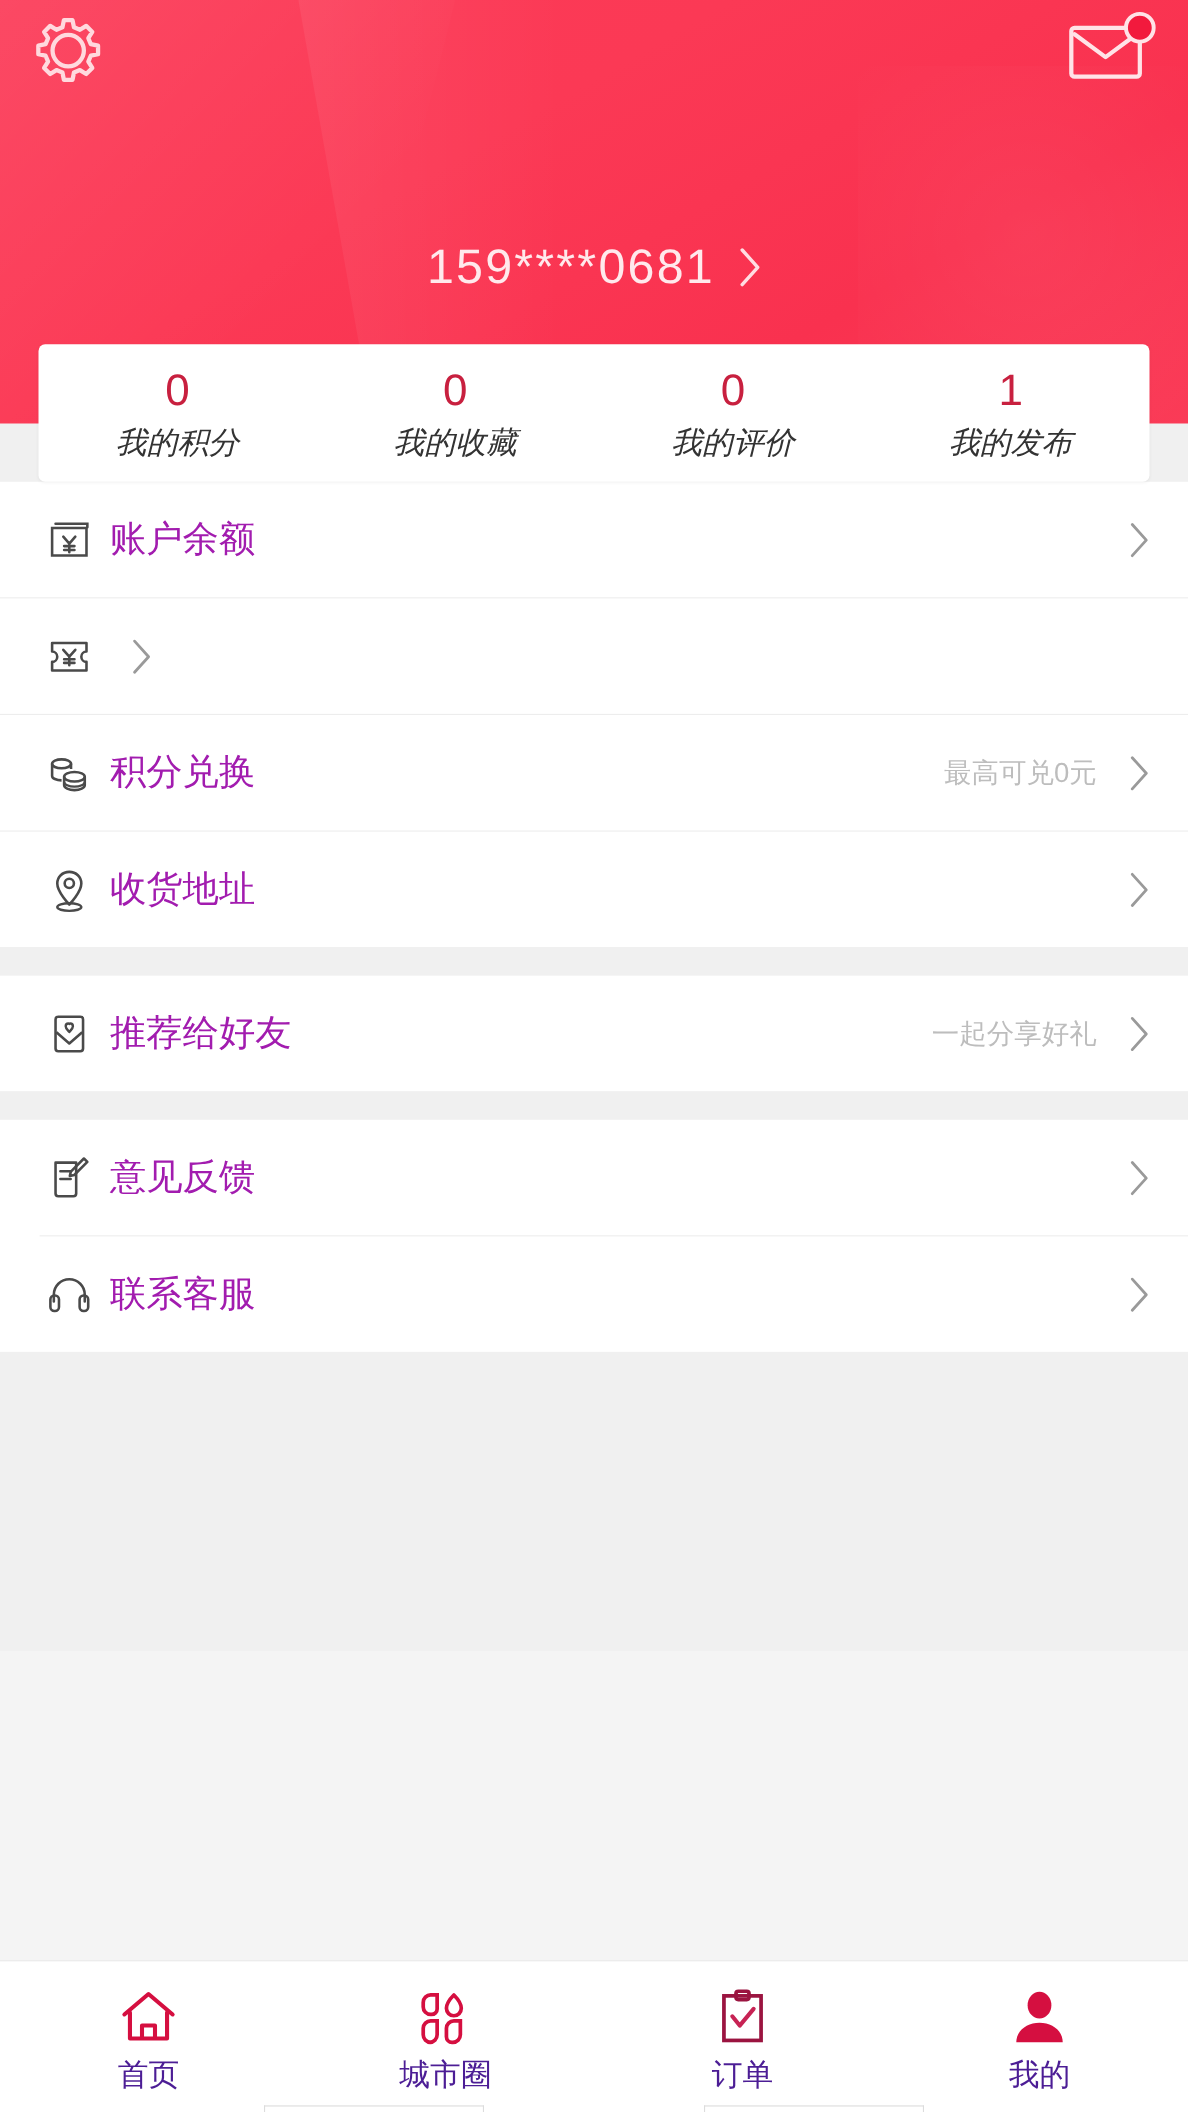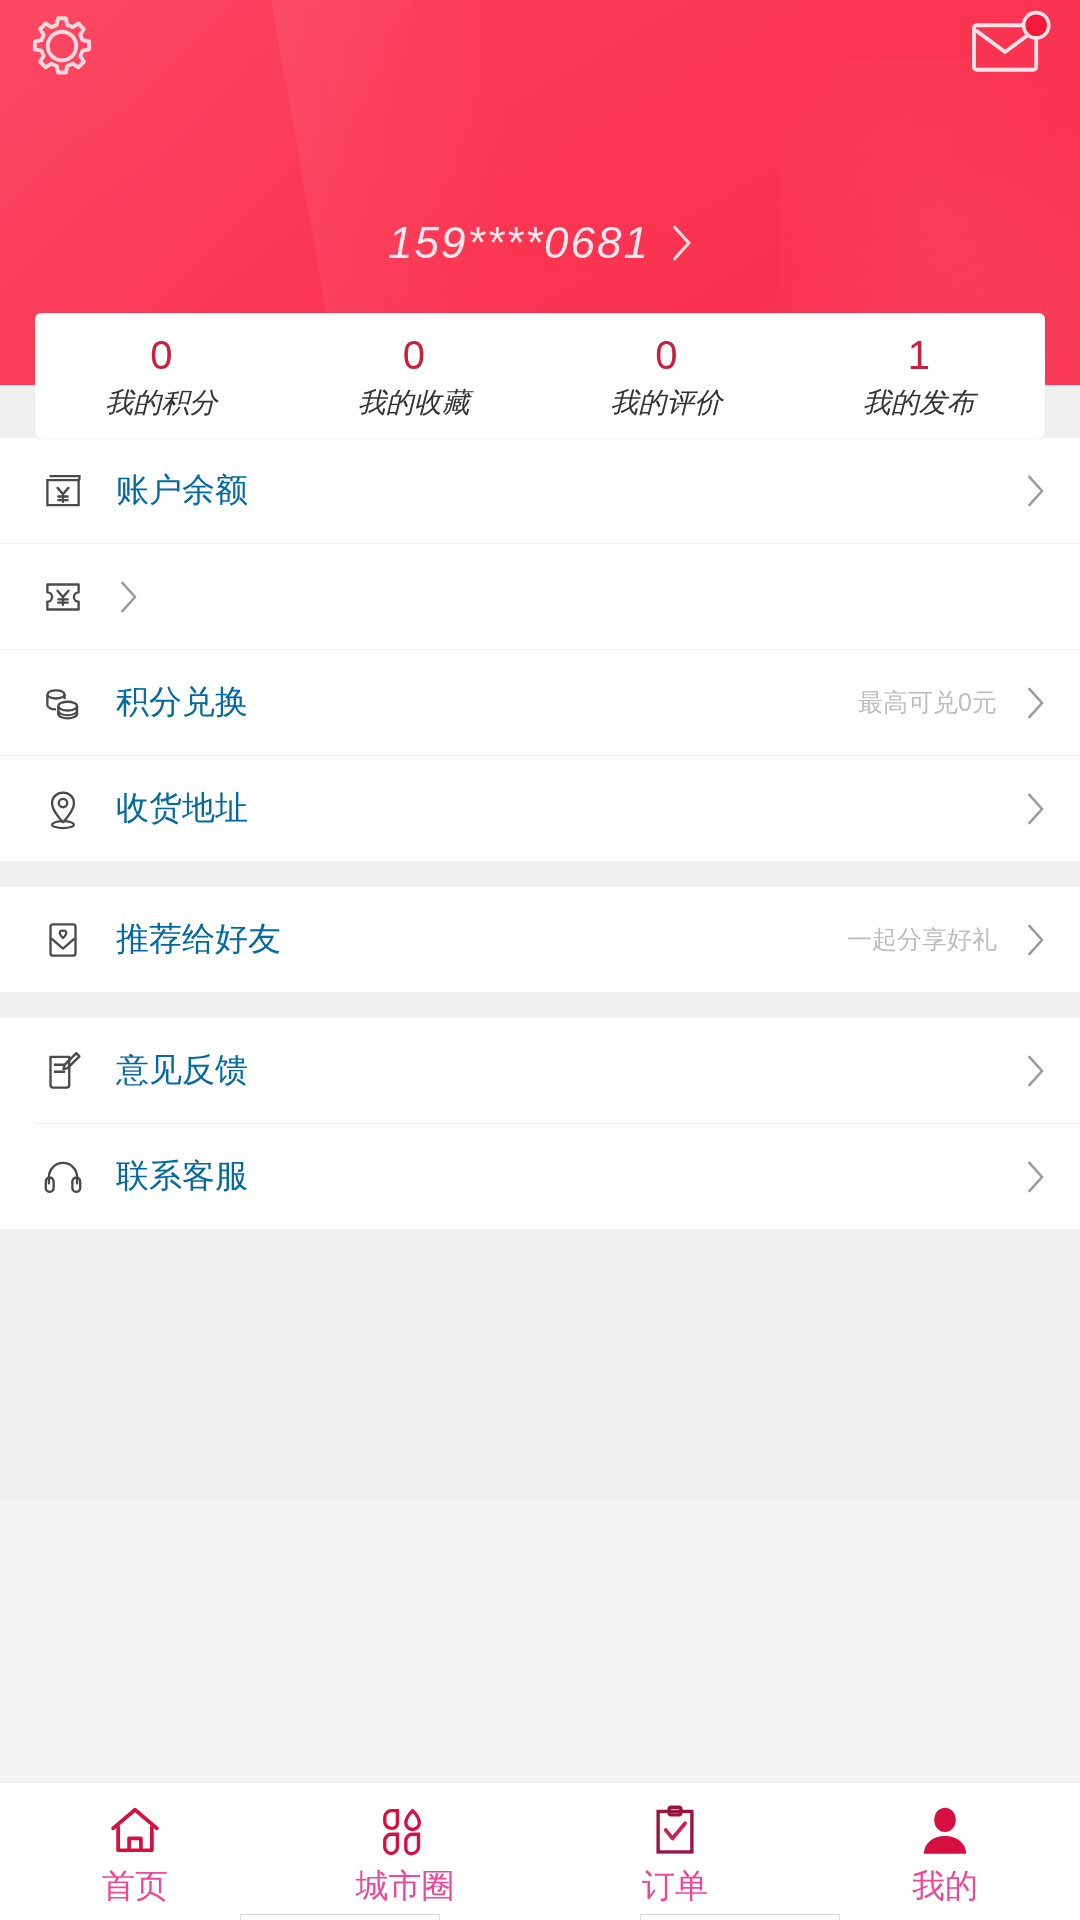--- a/index.html
+++ b/index.html
@@ -64,58 +64,57 @@
   .av-sub-r { position:absolute; right:10px; top:66%; font-size:11px; color:#4a3a2c;
     letter-spacing:1px; font-family:"DejaVu Serif","Liberation Serif",serif; }
 
   .phone-row {
     position:absolute; left:0; right:0; top:218px;
     display:flex; align-items:center; justify-content:center; gap:20px;
   }
   .phone-num {
     color:#ffe9ec; font-size:44px; letter-spacing:2px; font-weight:300;
     font-family:"Liberation Sans","DejaVu Sans",sans-serif;
-    font-style:italic;
   }
 
   
   .stats-card {
     position:absolute; left:35px; top:313px; width:1010px; height:125px;
     background:#fff; border-radius:6px; display:flex;
     box-shadow:0 1px 3px rgba(0,0,0,.05);
   }
   .stat { flex:1; display:flex; flex-direction:column; align-items:center; justify-content:center; gap:14px; }
   .stat-num { font-size:40px; color:#c8203f; font-weight:400; line-height:1; }
   .stat-label { font-size:28px; color:#333; line-height:1;font-style:italic; }
 
   
   .group { background:#fff; width:1080px; }
   .gap { height:26px; background:#f0f0f0; width:1080px; }
   .row {
     position:relative; height:auto; display:flex; align-items:center;
     padding:0 34px 0 36px; height:105px;
   }
   .row-ico { width:54px; height:54px; flex:0 0 54px; display:flex; align-items:center; justify-content:center; }
-  .row-label { font-size:33px; color:#0369a1; margin-left:26px; flex:1; }
+  .row-label { font-size:33px; color:#a21caf; margin-left:10px; flex:1; }
   .row-hint { font-size:25px; color:#bdbdbd; margin-right:27px; }
   .chev { width:22px; height:34px; flex:0 0 22px; }
   .divider { height:1px; background:#ededed; margin-left:0; }
   .divider.inset { margin-left:36px; margin-right:0; }
 
   
   .filler { background:#f0f0f0; width:1080px; }
 
   
   .tabbar {
     position:absolute; left:0; bottom:0; width:1080px; height:138px;
     background:#fff; border-top:1px solid #e8e8e8; display:flex;
   }
   .tab { flex:1; display:flex; flex-direction:column; align-items:center; justify-content:center; gap:10px; }
   .tab-ico { height:58px; display:flex; align-items:center; justify-content:center; }
-  .tab-label { font-size:33px; color:#ec4899; line-height:1; }
+  .tab-label { font-size:28px; color:#4c1d95; line-height:1; }
   .navbar-hint {
     position:absolute; left:0; bottom:0; width:1080px; height:10px;
     display:flex; align-items:flex-end; justify-content:center; gap:200px;
   }
   .navbar-hint span { display:block; width:200px; height:6px; border:1px solid #dcdcdc; border-bottom:none; background:#fff; }
 </style>
 </head>
 <body>
 
 <div id="app">

